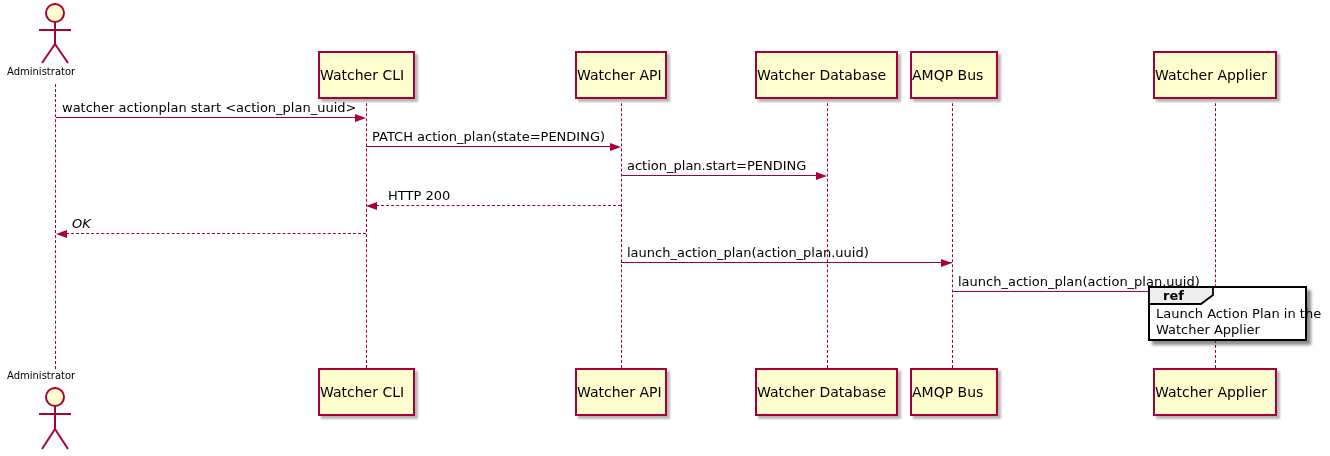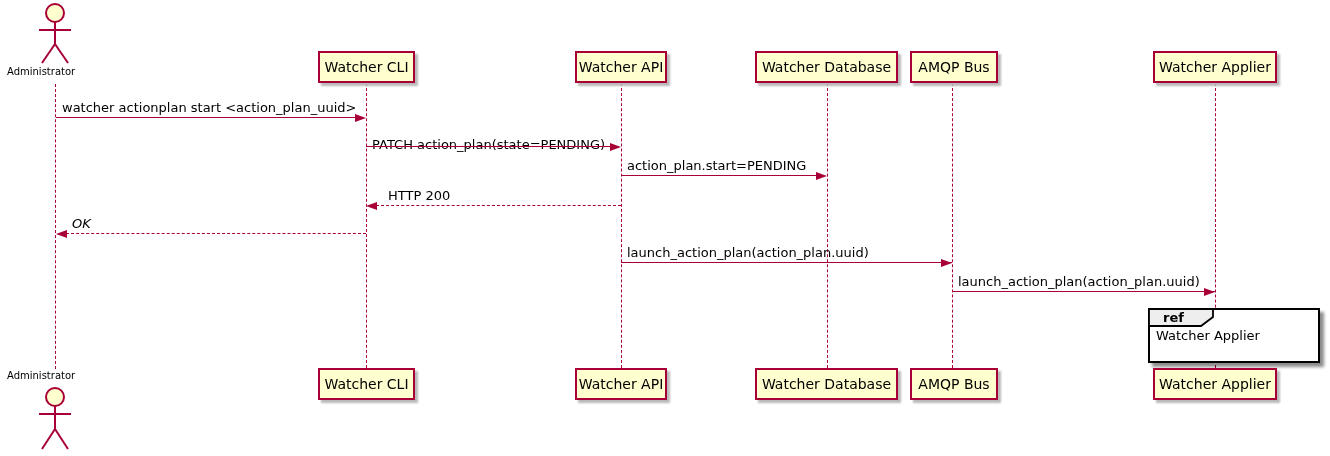--- a/index.html
+++ b/index.html
@@ -9,24 +9,24 @@
     background:#FFFFFF;
     font-family:"DejaVu Sans","Liberation Sans",sans-serif;
     color:#000;
     overflow:hidden;
   }
   .lifeline{
     position:absolute;width:0;
     border-left:1px dashed #A80036;
   }
   .pbox{
-    position:absolute;box-sizing:border-box;height:32px;
+    position:absolute;box-sizing:border-box;height:48px;
     background:#FEFECE;border:2px solid #A80036;
     box-shadow:3px 3px 2px #b9b9b9;
-    display:flex;align-items:center;justify-content:center;
+    display:flex;align-items:center;justify-content:flex-start;
     font-size:14px;white-space:nowrap;
   }
   .actor-label{
     position:absolute;font-size:10px;white-space:nowrap;
   }
   .msg-label{
     position:absolute;font-size:13px;white-space:nowrap;
   }
   .msg-line{position:absolute;height:0;}
   .msg-line.solid{border-top:1.5px solid #A80036;}
@@ -94,21 +94,21 @@
       <span>Watcher Applier</span>
     </div>
 
   <div>
     <div class="msg-label" style="left:62px;top:100px;">watcher actionplan start &lt;action_plan_uuid&gt;</div>
     <div class="msg-line solid" style="left:56px;top:117px;width:300px;"></div>
     <div class="arrow-right" style="left:355px;top:114px;"></div>
   </div>
 
   <div>
-    <div class="msg-label" style="left:372px;top:129px;margin-top:8px;">PATCH action_plan(state=PENDING)</div>
+    <div class="msg-label" style="left:372px;top:129px;">PATCH action_plan(state=PENDING)</div>
     <div class="msg-line solid" style="left:366px;top:146px;width:245px;"></div>
     <div class="arrow-right" style="left:610px;top:143px;"></div>
   </div>
 
   <div>
     <div class="msg-label" style="left:627px;top:158px;">action_plan.start=PENDING</div>
     <div class="msg-line solid" style="left:621px;top:175px;width:196px;"></div>
     <div class="arrow-right" style="left:816px;top:172px;"></div>
   </div>
 
@@ -129,26 +129,27 @@
     <div class="msg-line solid" style="left:621px;top:262px;width:331px;"></div>
     <div class="arrow-right" style="left:941px;top:259px;"></div>
   </div>
 
   <div>
     <div class="msg-label" style="left:958px;top:274px;">launch_action_plan(action_plan.uuid)</div>
     <div class="msg-line solid" style="left:952px;top:291px;width:263px;"></div>
     <div class="arrow-right" style="left:1204px;top:288px;"></div>
   </div>
 
-  <div class="refbox" style="left:1148px;top:308px;width:172px;height:55px;">
+  <div class="refbox" style="left:1148px;top:286px;width:159px;height:55px;">
     <svg style="position:absolute;left:-2px;top:-2px;" width="70" height="20" viewBox="0 0 70 20">
       <polygon points="1,1 65,1 65,9 53,18 1,18" fill="#EEEEEE" stroke="#000000" stroke-width="1.8"></polygon>
     </svg>
     <div class="ref-keyword">ref</div>
     <div class="ref-text">
+      <div>Launch Action Plan in the</div>
       <div>Watcher Applier</div>
     </div>
   </div>
 
   <div class="pbox" style="left:318px;top:368px;width:97px;">
       <span>Watcher CLI</span>
     </div>
   <div class="pbox" style="left:575px;top:368px;width:92px;">
       <span>Watcher API</span>
     </div>

